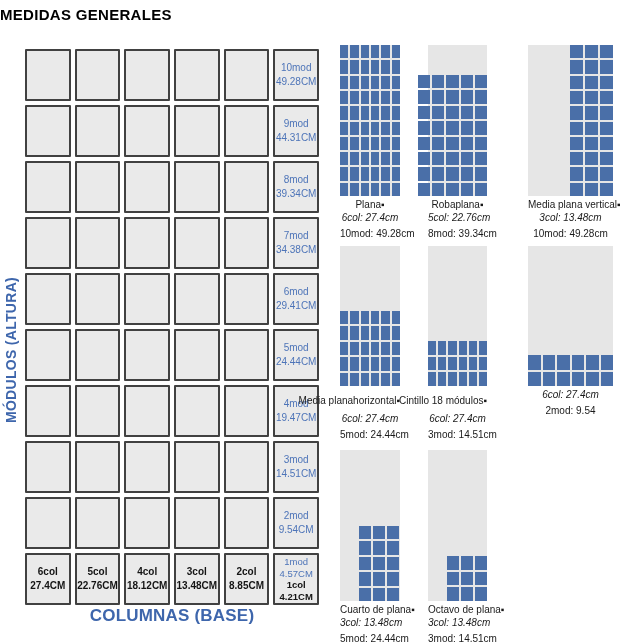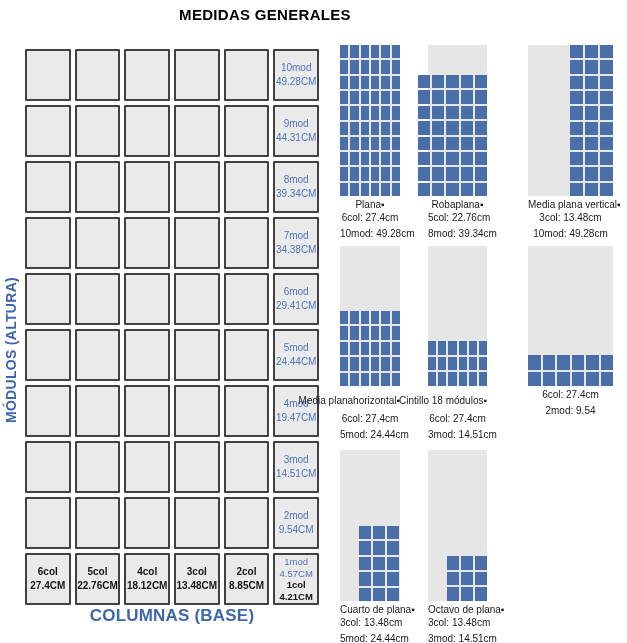--- a/index.html
+++ b/index.html
@@ -8,21 +8,21 @@
     --cell-gray:#eaeaea;
     --label-blue:#4d74b8;
     --axis-blue:#3e66ac;
   }
   html,body{margin:0;padding:0;}
   body{
     width:627px;height:643px;position:relative;background:#ffffff;
     font-family:"Liberation Sans", sans-serif;overflow:hidden;
   }
   .title{
-    position:absolute;top:6px;left:0;width:530px;text-align:center;
+    position:absolute;top:6px;left:0;width:530px;text-align:left;
     font-size:15px;font-weight:bold;color:#000;letter-spacing:.3px;
   }
   #y-axis{
     position:absolute;left:11px;top:350px;
     transform:translate(-50%,-50%) rotate(-90deg);
     font-weight:bold;font-size:14px;color:var(--axis-blue);
     white-space:nowrap;letter-spacing:.3px;
   }
   #x-axis{
     position:absolute;left:25px;top:606px;width:294px;text-align:center;
@@ -59,21 +59,21 @@
   .g2{top:0;right:0;bottom:0;width:43px;}
   .g3{left:0;right:0;bottom:0;height:75px;}
   .g4{left:0;right:0;bottom:0;height:45px;}
   .g5{left:0;right:0;bottom:0;height:31px;}
   .g6{right:1px;bottom:0;width:40px;height:75px;}
   .g7{right:0;bottom:0;width:40px;height:45px;}
 
   .fmt-label{margin-top:3px;text-align:center;font-size:10px;color:#1a1a1a;line-height:11px;}
   .fmt-name div{white-space:nowrap;}
   .r2 .fmt-name{min-height:22px;display:flex;flex-direction:row;justify-content:flex-end;align-items:center;}
-  .fmt-col{margin-top:2px;white-space:nowrap;}
+  .fmt-col{margin-top:2px;white-space:nowrap;font-style:italic;}
   .fmt-mod{margin-top:5px;white-space:nowrap;}
 </style>
 </head>
 <body>
 
 <div class="title">MEDIDAS GENERALES</div>
 
 <div id="y-axis">MÓDULOS (ALTURA)</div>
 
 <div id="left-grid">

